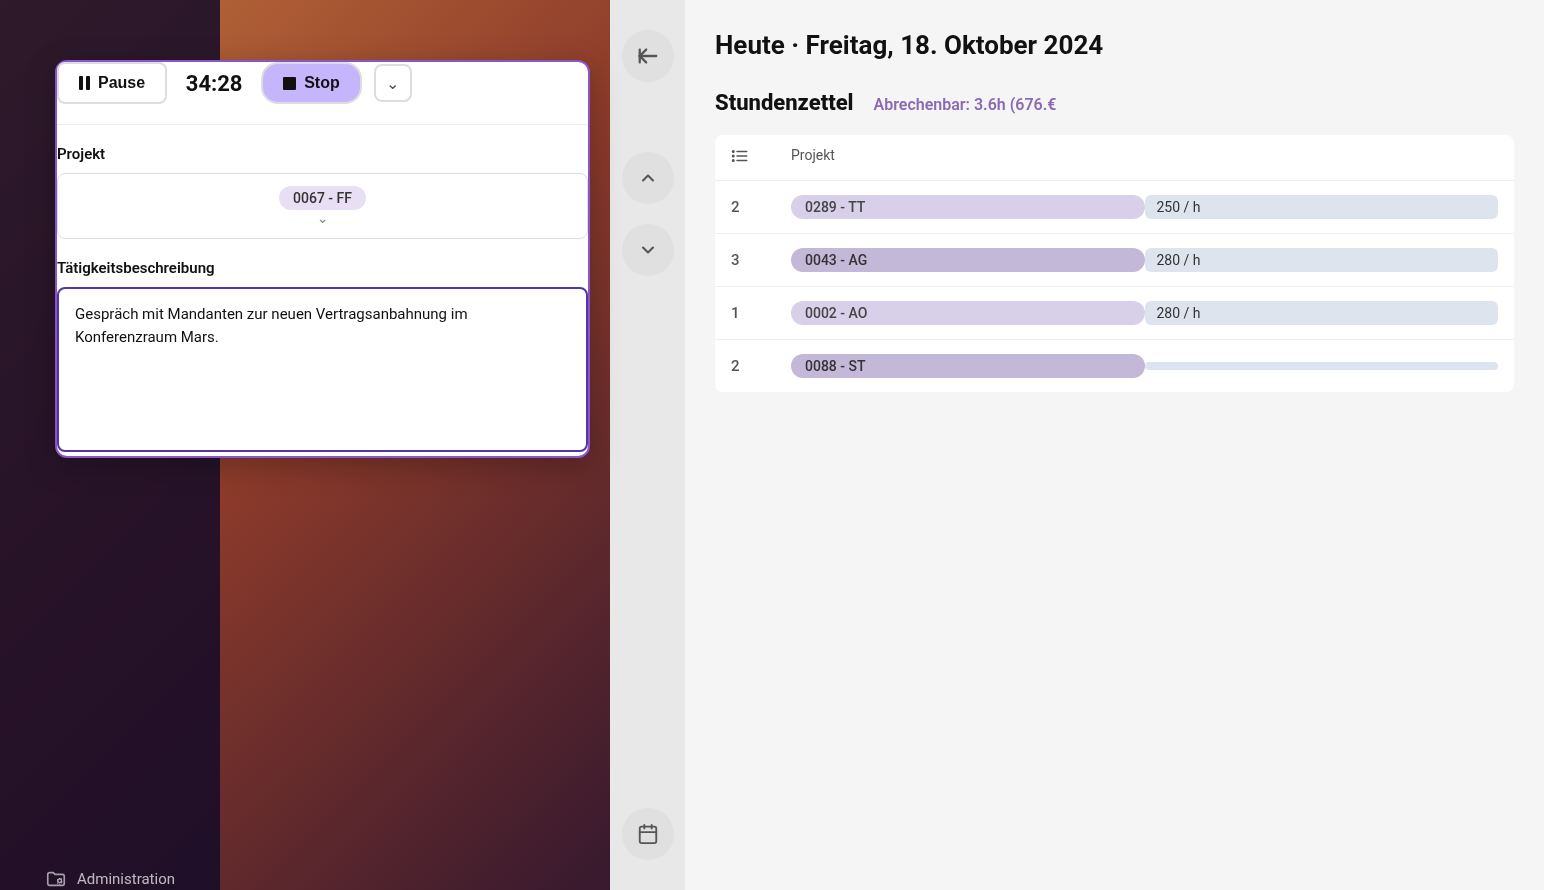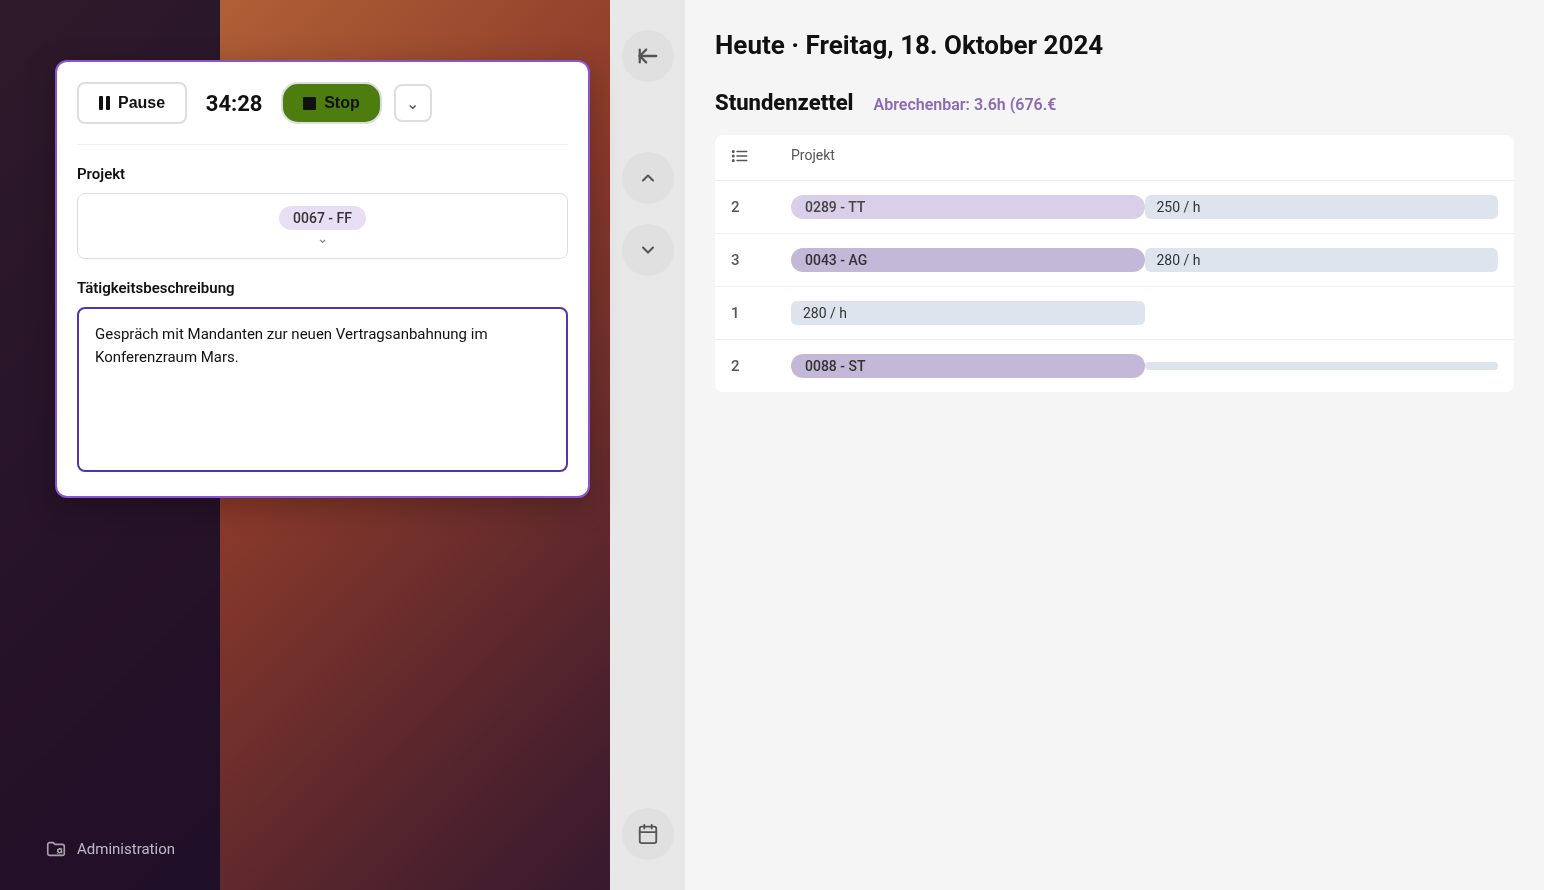--- a/index.html
+++ b/index.html
@@ -26,21 +26,20 @@
       left: 0;
       top: 0;
       width: 220px;
       height: 100%;
       background: rgba(20, 10, 40, 0.85);
       z-index: 1;
       display: flex;
       flex-direction: column;
       align-items: center;
       justify-content: flex-end;
-      padding-bottom: 30px;
     }
 
     .sidebar-admin {
       display: flex;
       align-items: center;
       gap: 10px;
       color: rgba(255,255,255,0.7);
       font-size: 15px;
     }
 
@@ -186,21 +185,20 @@
     
     .timer-popup {
       position: absolute;
       left: 55px;
       top: 60px;
       width: 535px;
       background: white;
       border-radius: 12px;
       border: 2px solid #8855cc;
       z-index: 10;
-      padding: 20px;
       box-shadow: 0 8px 30px rgba(0,0,0,0.25);
     }
 
     .timer-toolbar {
       display: flex;
       align-items: center;
       gap: 12px;
       margin-bottom: 20px;
     }
 
@@ -226,21 +224,21 @@
       text-align: center;
     }
 
     .btn-stop {
       display: flex;
       align-items: center;
       gap: 8px;
       padding: 10px 20px;
       border-radius: 17px;
       border: 2px solid #ddd;
-      background: #4d7c0f;
+      background: #c4b5fd;
       font-size: 16px;
       font-weight: 600;
       cursor: pointer;
       color: #111;
     }
 
     .stop-icon {
       width: 13px;
       height: 13px;
       background: #111;
@@ -461,20 +459,21 @@
     </div>
 
     <div class="table-row">
       <span class="row-num">3</span>
       <span class="project-badge badge-purple-medium">0043 - AG</span>
       <span class="rate-badge">280 / h</span>
     </div>
 
     <div class="table-row">
       <span class="row-num">1</span>
+      <span class="project-badge badge-purple-light">0002 - AO</span>
       <span class="rate-badge">280 / h</span>
     </div>
 
     <div class="table-row">
       <span class="row-num">2</span>
       <span class="project-badge badge-purple-medium">0088 - ST</span>
       <span class="rate-badge"></span>
     </div>
   </div>
 </div>

